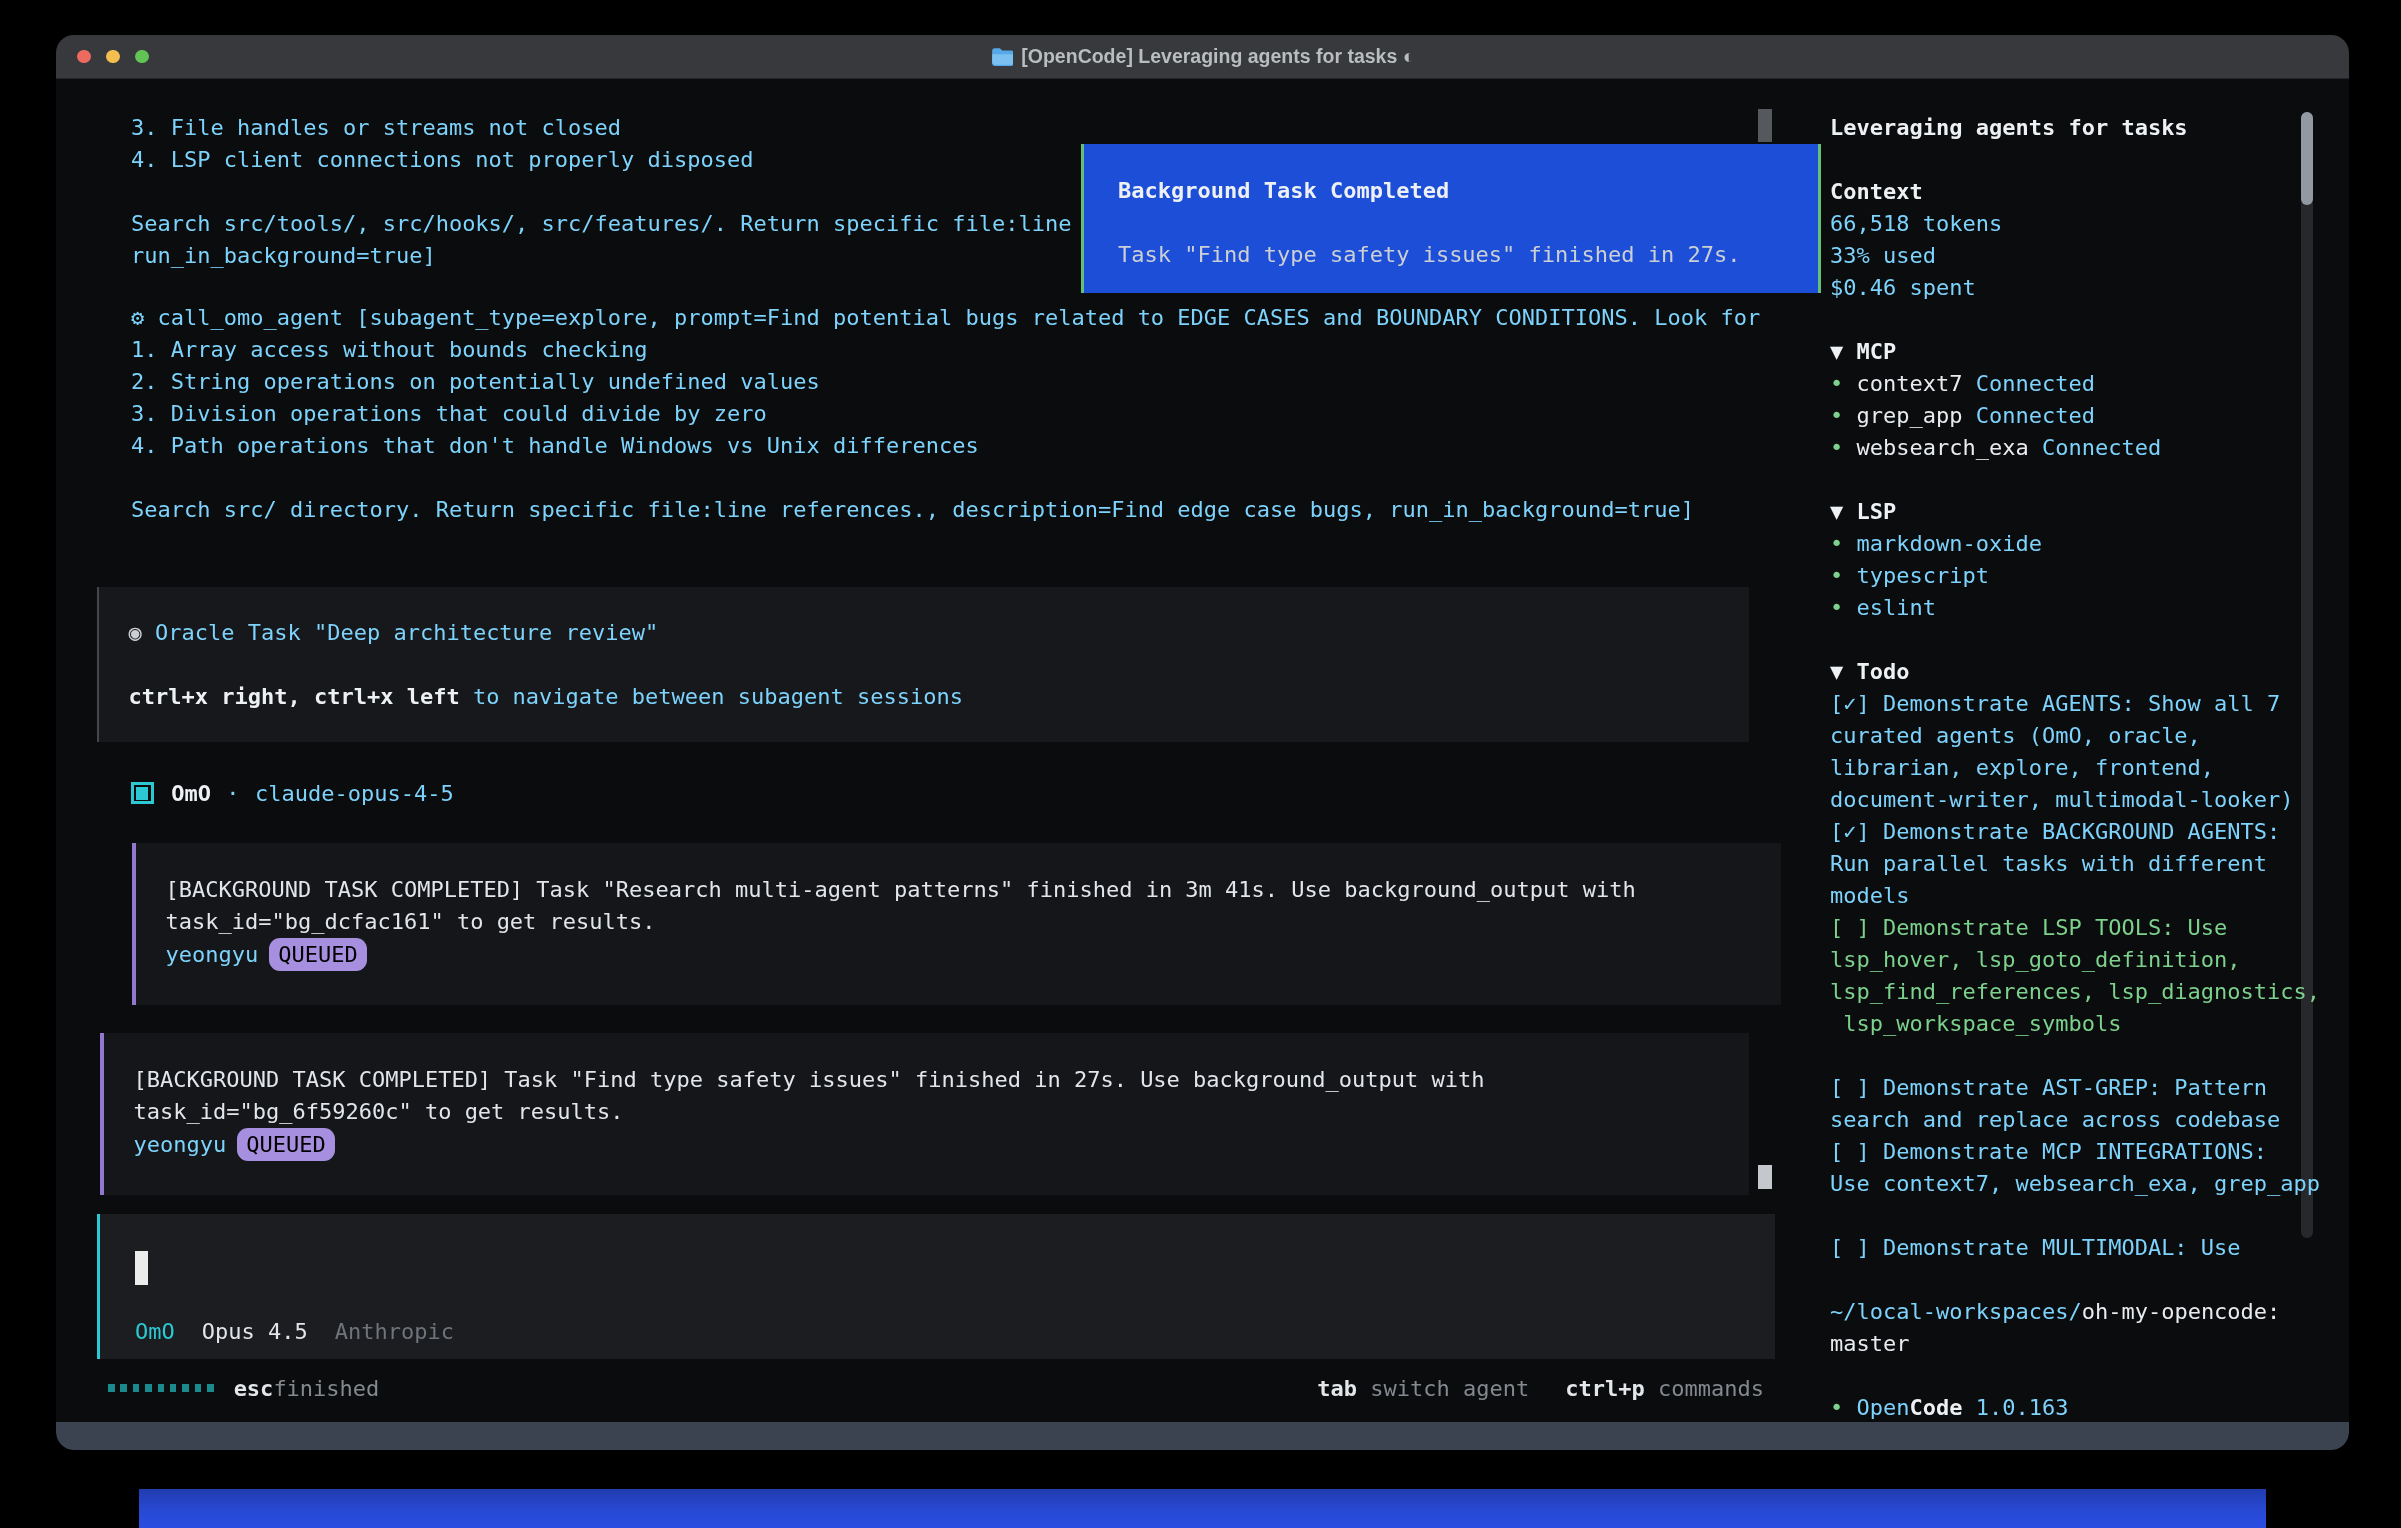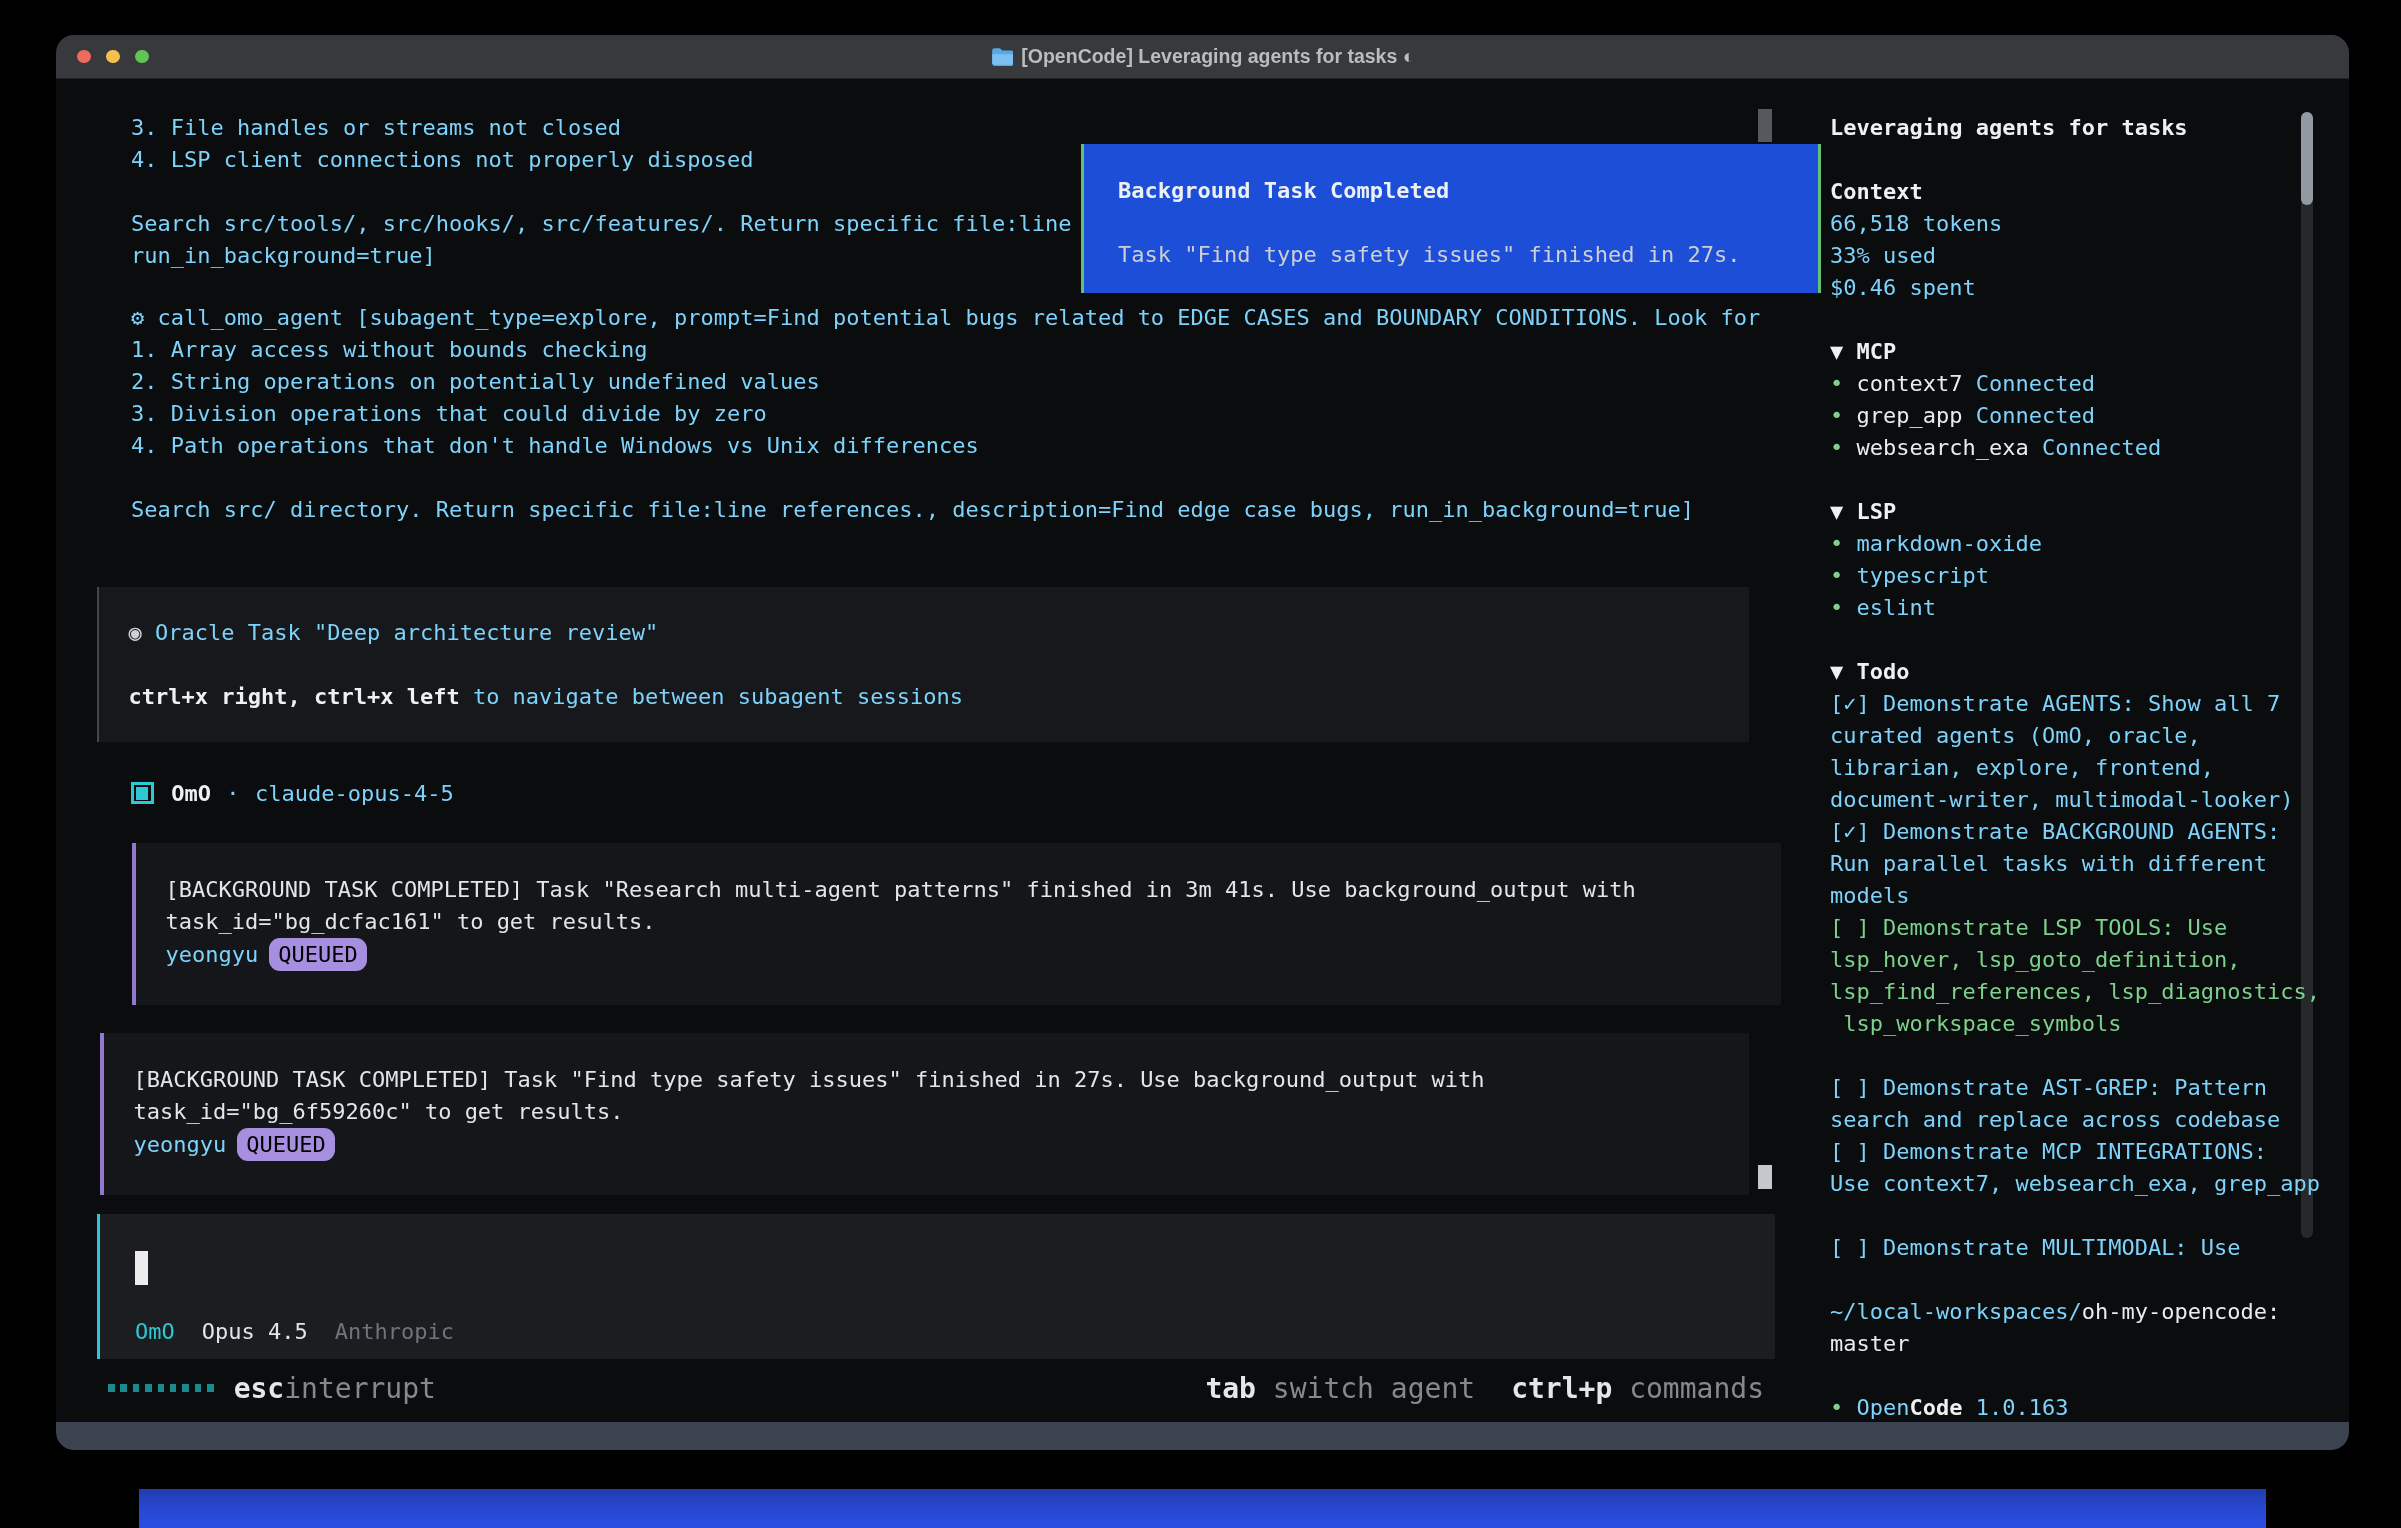--- a/index.html
+++ b/index.html
@@ -81,21 +81,21 @@
     background:#1b1d20;border-left:3.5px solid #2cc8d3;box-sizing:border-box;
   }
   .cursor{position:absolute;left:35px;top:37px;width:13px;height:34px;background:#ececec;}
   .model-row{position:absolute;left:35px;top:102px;height:31px;display:flex;align-items:center;font-size:22px;white-space:pre;}
   .model-row .agent{color:#2cc8d3;}
   .model-row .model{color:#e2e5e9;margin-left:27px;}
   .model-row .provider{color:#6f747a;margin-left:27px;}
   
   .statusbar{
     position:absolute;left:52px;top:1337px;width:1656px;height:32px;
-    display:flex;align-items:center;justify-content:space-between;font-size:28px;
+    display:flex;align-items:center;justify-content:space-between;font-size:22px;
   }
   .status-left,.status-right{display:flex;align-items:center;}
   .dots{display:flex;align-items:center;gap:5.9px;margin-right:20px;}
   .dot{width:6.5px;height:8.3px;background:#1b8a8f;display:inline-block;}
   .key{color:#e4e7ea;font-weight:bold;}
   .hint{color:#84898f;}
   .status-right .group{margin-left:36px;white-space:pre;}
   
   .main-scroll-thumb-top{position:absolute;left:1702px;top:74px;width:13.6px;height:32.5px;background:#55585c;}
   .main-scroll-thumb-bottom{position:absolute;left:1702px;top:1130px;width:13.6px;height:23.6px;background:#c4c7cb;}
@@ -206,21 +206,21 @@
           <span class="dot"></span>
           <span class="dot"></span>
           <span class="dot"></span>
           <span class="dot"></span>
           <span class="dot"></span>
           <span class="dot"></span>
           <span class="dot"></span>
           <span class="dot"></span>
         </span>
       <span class="key">esc</span>
-      <span class="hint"> interrupt</span>
+      <span class="hint"> finished</span>
     </div>
     <div class="status-right">
       <span class="group"><span class="key">tab</span><span class="hint"> switch agent</span></span>
       <span class="group"><span class="key">ctrl+p</span><span class="hint"> commands</span></span>
     </div>
   </div>
 
   <div class="main-scroll-thumb-top"></div>
   <div class="main-scroll-thumb-bottom"></div>
   <div class="side-scroll-track"></div>

